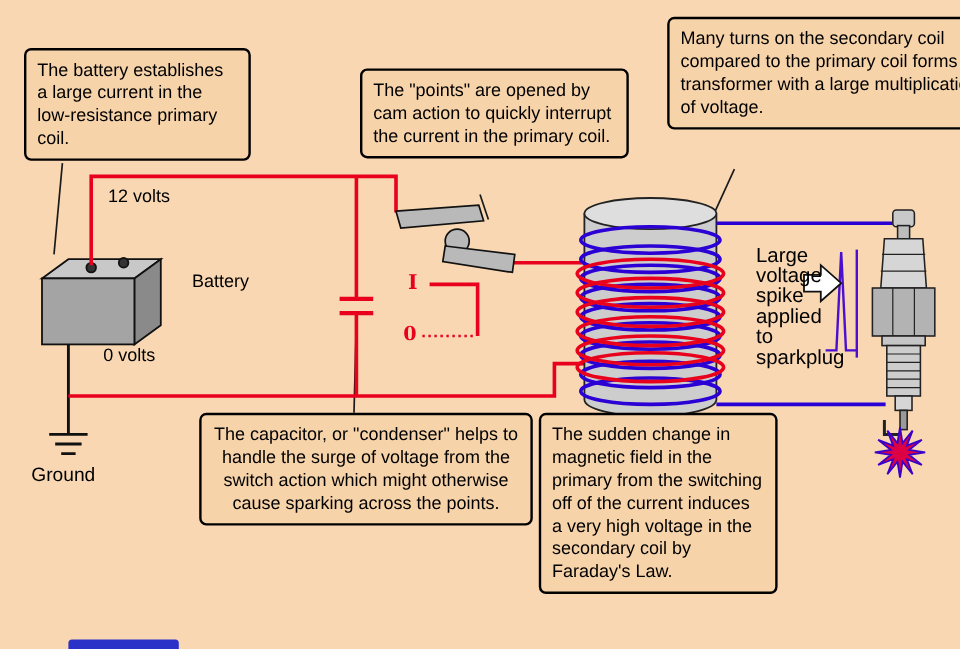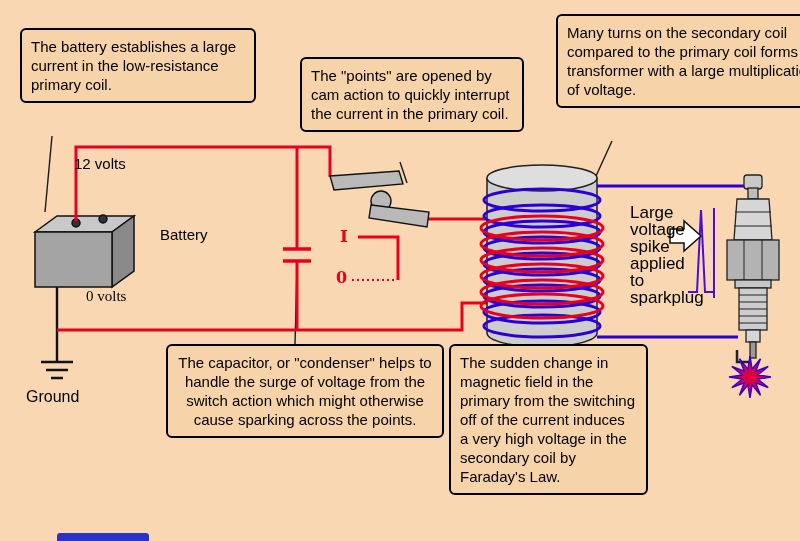--- a/index.html
+++ b/index.html
@@ -119,33 +119,33 @@
       <rect x="739" y="288" width="28" height="42" fill="#cdcdcd"></rect>
       <path d="M739 295 H767 M739 302 H767 M739 309 H767 M739 316 H767 M739 323 H767" stroke-width="1" fill="none"></path>
       <rect x="746" y="330" width="14" height="12" fill="#d6d6d6"></rect>
       <rect x="750" y="342" width="6" height="16" fill="#9a9a9a"></rect>
       <path d="M737 350 V362 H750" fill="none" stroke-width="2.5"></path>
     </g>
 
     <polygon points="771,377 757.7,379.1 768.2,387.5 755.7,382.7 760.5,395.2 752.1,384.7 750,398 747.9,384.7 739.5,395.2 744.3,382.7 731.8,387.5 742.3,379.1 729,377 742.3,374.9 731.8,366.5 744.3,371.3 739.5,358.8 747.9,369.3 750,356 752.1,369.3 760.5,358.8 755.7,371.3 768.2,366.5 757.7,374.9" stroke="#3a00c8" stroke-width="1.5" fill="#dd0044"></polygon>
   </svg>
 
-  <div class="callout" style="left:20px;top:28px;width:236px;">The battery establishes a large current in the low-resistance primary coil.</div>
+  <div class="callout" style="left:20px;top:40px;width:189px;">The battery establishes a large current in the low-resistance primary coil.</div>
 
   <div class="callout" style="left:300px;top:57px;width:224px;">The "points" are opened by cam action to quickly interrupt the current in the primary coil.</div>
 
   <div class="callout" style="left:556px;top:14px;width:275px;">Many turns on the secondary coil compared to the primary coil forms a transformer with a large multiplication of voltage.</div>
 
   <div class="callout" style="left:166px;top:344px;width:278px;text-align:center;">The capacitor, or "condenser" helps to handle the surge of voltage from the switch action which might otherwise cause sparking across the points.</div>
 
   <div class="callout" style="left:449px;top:344px;width:199px;">The sudden change in magnetic field in the primary from the switching off of the current induces a very high voltage in the secondary coil by Faraday's Law.</div>
 
-  <div class="lbl" style="left:74px;top:155px;">12 volts</div>
+  <div class="lbl" style="left:90px;top:155px;">12 volts</div>
   <div class="lbl" style="left:120px;top:226px;margin-left:40px;">Battery</div>
-  <div class="lbl" style="left:86px;top:288px;font-family:Liberation Serif, serif;">0 volts</div>
+  <div class="lbl" style="left:86px;top:288px;">0 volts</div>
   <div class="lbl" style="left:26px;top:388px;font-size:16px;text-align:right;">Ground</div>
 
   <div class="spike-note">Large voltage spike applied to sparkplug</div>
 
   <div class="cur" style="left:340px;top:226px;">I</div>
   <div class="cur" style="left:336px;top:268px;font-size:16px;">0</div>
 
   <div class="nav-crop"></div>
 
 </div>

